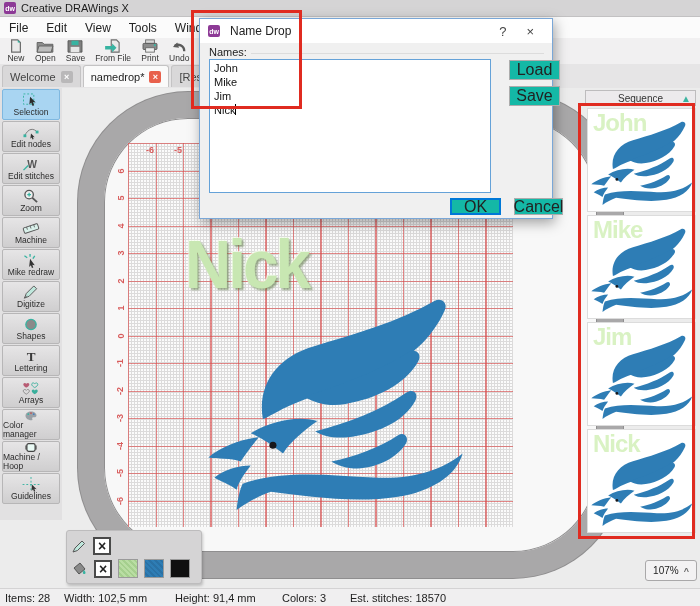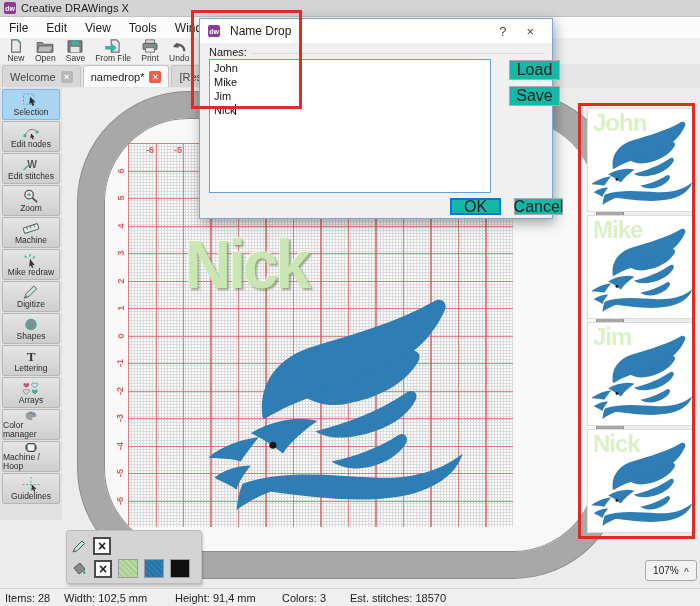--- a/index.html
+++ b/index.html
@@ -378,20 +378,24 @@
           <div class="swatch sw-black"></div>
         </div>
       </div>
 
       <div class="zoomctl">
         <span>107%</span>
         <span class="chev">^</span>
       </div>
     </div>
 
+    <div class="seq-header">
+      <span>Sequence</span>
+      <span class="tri">▲</span>
+    </div>
     <div class="seq-list">
       <div class="thumb">
         <span class="tname">John</span>
         <svg>
             <use href="#eagle" xlink:href="#eagle"></use>
           </svg>
       </div>
       <div class="thumb">
         <span class="tname">Mike</span>
         <svg>

